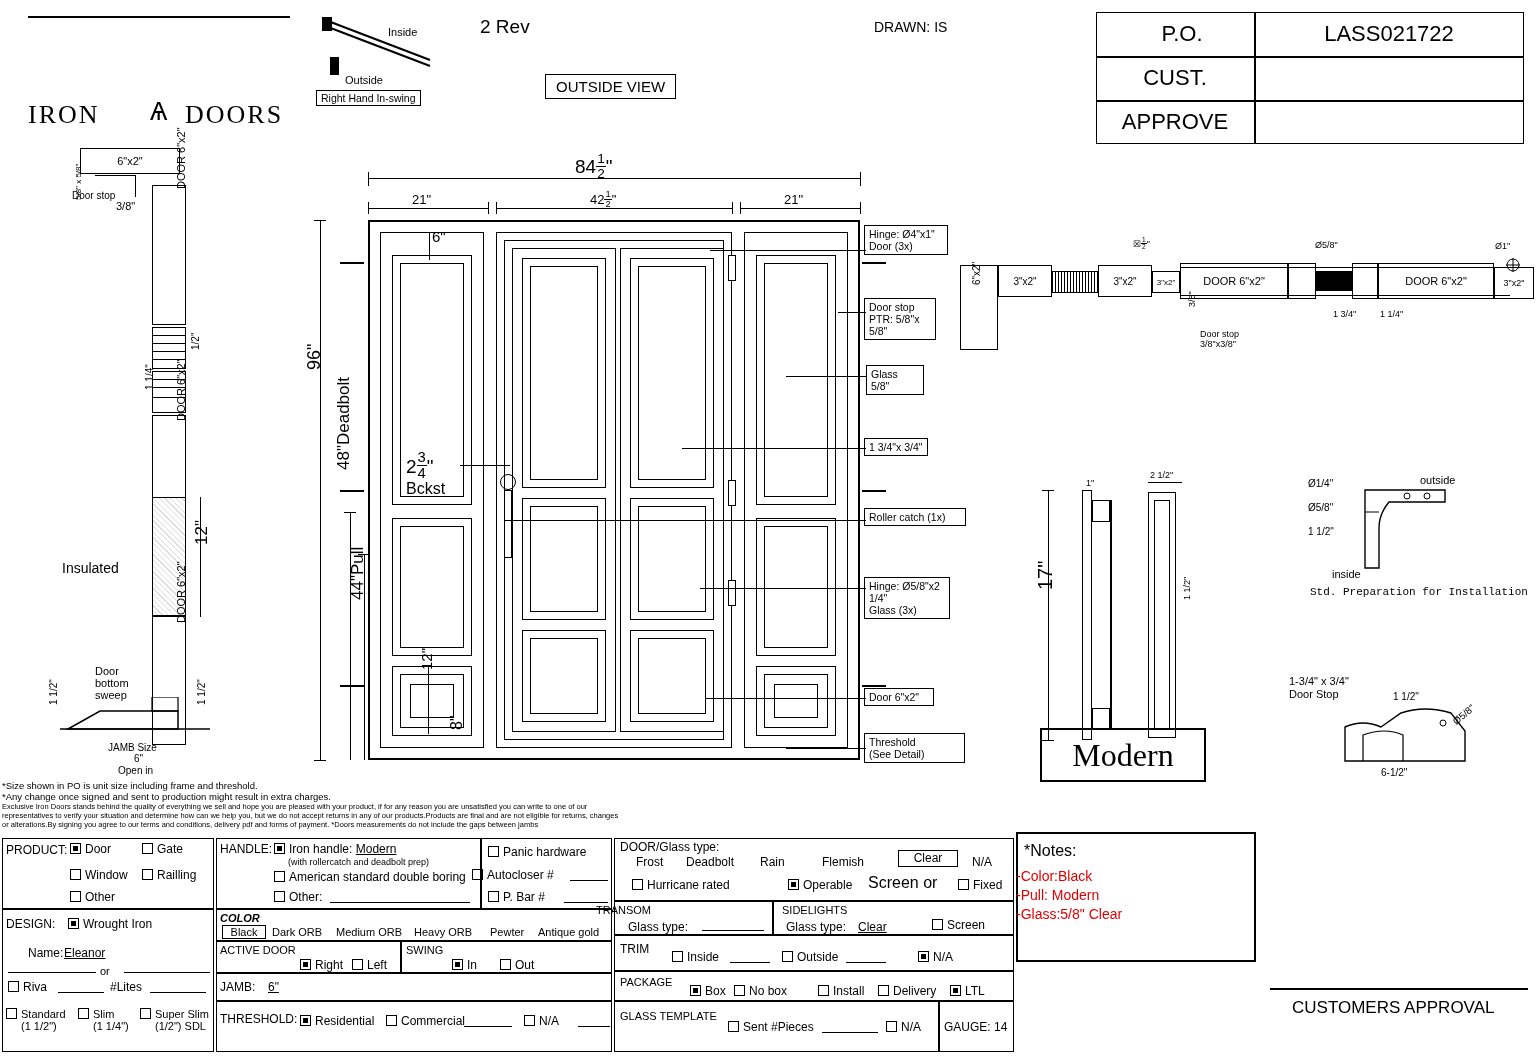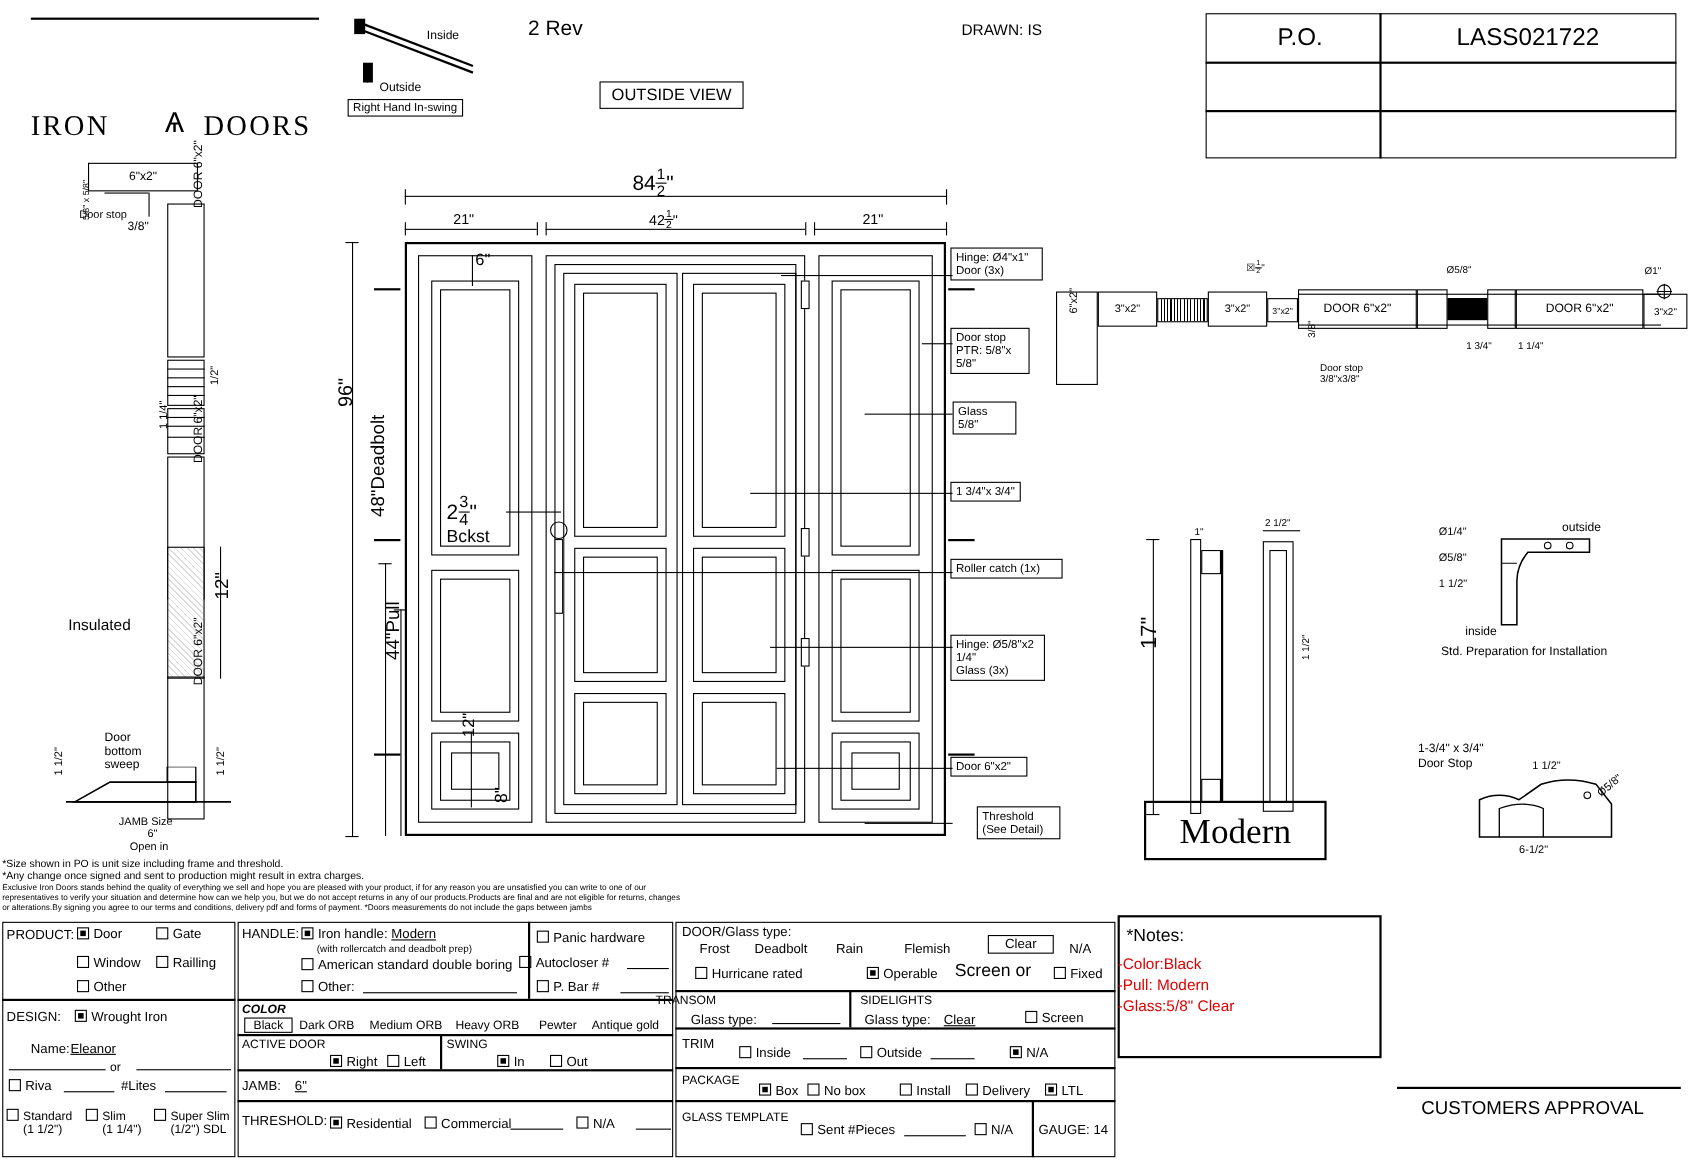--- a/index.html
+++ b/index.html
@@ -51,21 +51,23 @@
 <div class="abs" style="left:545px;top:74px;border:1.4px solid #000;padding:3px 10px;font-size:15px;">OUTSIDE VIEW</div>
 <div class="abs" style="left:874px;top:19px;font-size:14px;">DRAWN: IS</div>
 
 <div class="abs" style="left:1096px;top:12px;width:428px;height:132px;">
   <div class="bx" style="left:0;top:0;width:428px;height:132px;"></div>
   <div class="hline" style="left:0;top:44px;width:428px;height:1.5px;"></div>
   <div class="hline" style="left:0;top:88px;width:428px;height:1.5px;"></div>
   <div class="vline" style="left:158px;top:0;height:132px;width:1.5px;"></div>
   <div class="abs ctr" style="left:0;top:0;width:172px;height:44px;font-size:22px;">P.O.</div>
   <div class="abs ctr" style="left:158px;top:0;width:270px;height:44px;font-size:22px;">LASS021722</div>
+  <div class="abs ctr" style="left:0;top:44px;width:158px;height:44px;font-size:22px;">CUST.</div>
   <div class="abs ctr" style="left:158px;top:44px;width:270px;height:44px;font-size:22px;"></div>
+  <div class="abs ctr" style="left:0;top:88px;width:158px;height:44px;font-size:22px;">APPROVE</div>
   <div class="abs ctr" style="left:158px;top:88px;width:270px;height:44px;font-size:22px;"></div>
 </div>
 
 <div class="abs" style="left:0px;top:145px;width:250px;height:620px;">
 
   <div class="bx" style="left:80px;top:3px;width:100px;height:26px;"></div>
   <div class="abs ctr" style="left:80px;top:3px;width:100px;height:26px;font-size:11px;">6"x2"</div>
 
   <div class="bx" style="left:152px;top:40px;width:34px;height:140px;"></div>
   <div class="abs" style="left:175px;top:44px;font-size:11px;">
@@ -253,21 +255,21 @@
   <div>Hinge: Ø5/8"x2 1/4"</div>
     <div>Glass (3x)</div>
 </div>
 <div class="hline" style="left:700px;top:588px;width:166px;"></div>
 
 <div class="callout" style="left:864px;top:688px;width:70px;">
   <div>Door 6"x2"</div>
 </div>
 <div class="hline" style="left:706px;top:698px;width:160px;"></div>
 
-<div class="callout" style="left:888px;top:733px;width:76px;">
+<div class="callout" style="left:864px;top:733px;width:101px;">
   <div>Threshold</div>
     <div>(See Detail)</div>
 </div>
 <div class="hline" style="left:786px;top:748px;width:80px;"></div>
 
 <div class="hline" style="left:340px;top:262px;width:24px;height:2px;"></div>
 <div class="hline" style="left:862px;top:262px;width:24px;height:2px;"></div>
 <div class="hline" style="left:340px;top:490px;width:24px;height:2px;"></div>
 <div class="hline" style="left:862px;top:490px;width:24px;height:2px;"></div>
 <div class="hline" style="left:340px;top:685px;width:24px;height:2px;"></div>
@@ -340,21 +342,21 @@
   <div class="abs" style="left:120px;top:4px;font-size:11px;">outside</div>
   <div class="abs" style="left:32px;top:98px;font-size:11px;">inside</div>
   <div class="abs" style="left:55px;top:14px;">
     <svg width="110" height="90" viewBox="0 0 110 90">
       <path d="M10 6 L90 6 L90 18 L34 18 Q24 30 24 44 L24 84 L10 84 Z" fill="none" stroke="#000" stroke-width="1.4"></path>
       <circle cx="52" cy="12" r="3" fill="none" stroke="#000"></circle>
       <circle cx="72" cy="12" r="3" fill="none" stroke="#000"></circle>
       <line x1="10" y1="28" x2="24" y2="28" stroke="#000" stroke-width="1"></line>
     </svg>
   </div>
-  <div class="abs" style="left:10px;top:116px;font-size:11px;">Std. Preparation for Installation</div>
+  <div class="abs" style="left:10px;top:116px;font-size:11px;font-family:Liberation Mono, monospace;">Std. Preparation for Installation</div>
 </div>
 
 <div class="abs" style="left:1285px;top:675px;width:250px;height:110px;">
   <div class="abs" style="left:4px;top:0px;font-size:11px;line-height:1.15;">
     <div>1-3/4" x 3/4"</div>
       <div>Door Stop</div>
   </div>
   <div class="abs" style="left:108px;top:16px;font-size:10px;">1 1/2"</div>
   <div class="abs" style="left:166px;top:34px;font-size:10px;"><span style="display:inline-block;transform:rotate(-40deg);">Ø5/8"</span></div>
   <div class="abs" style="left:56px;top:26px;">

